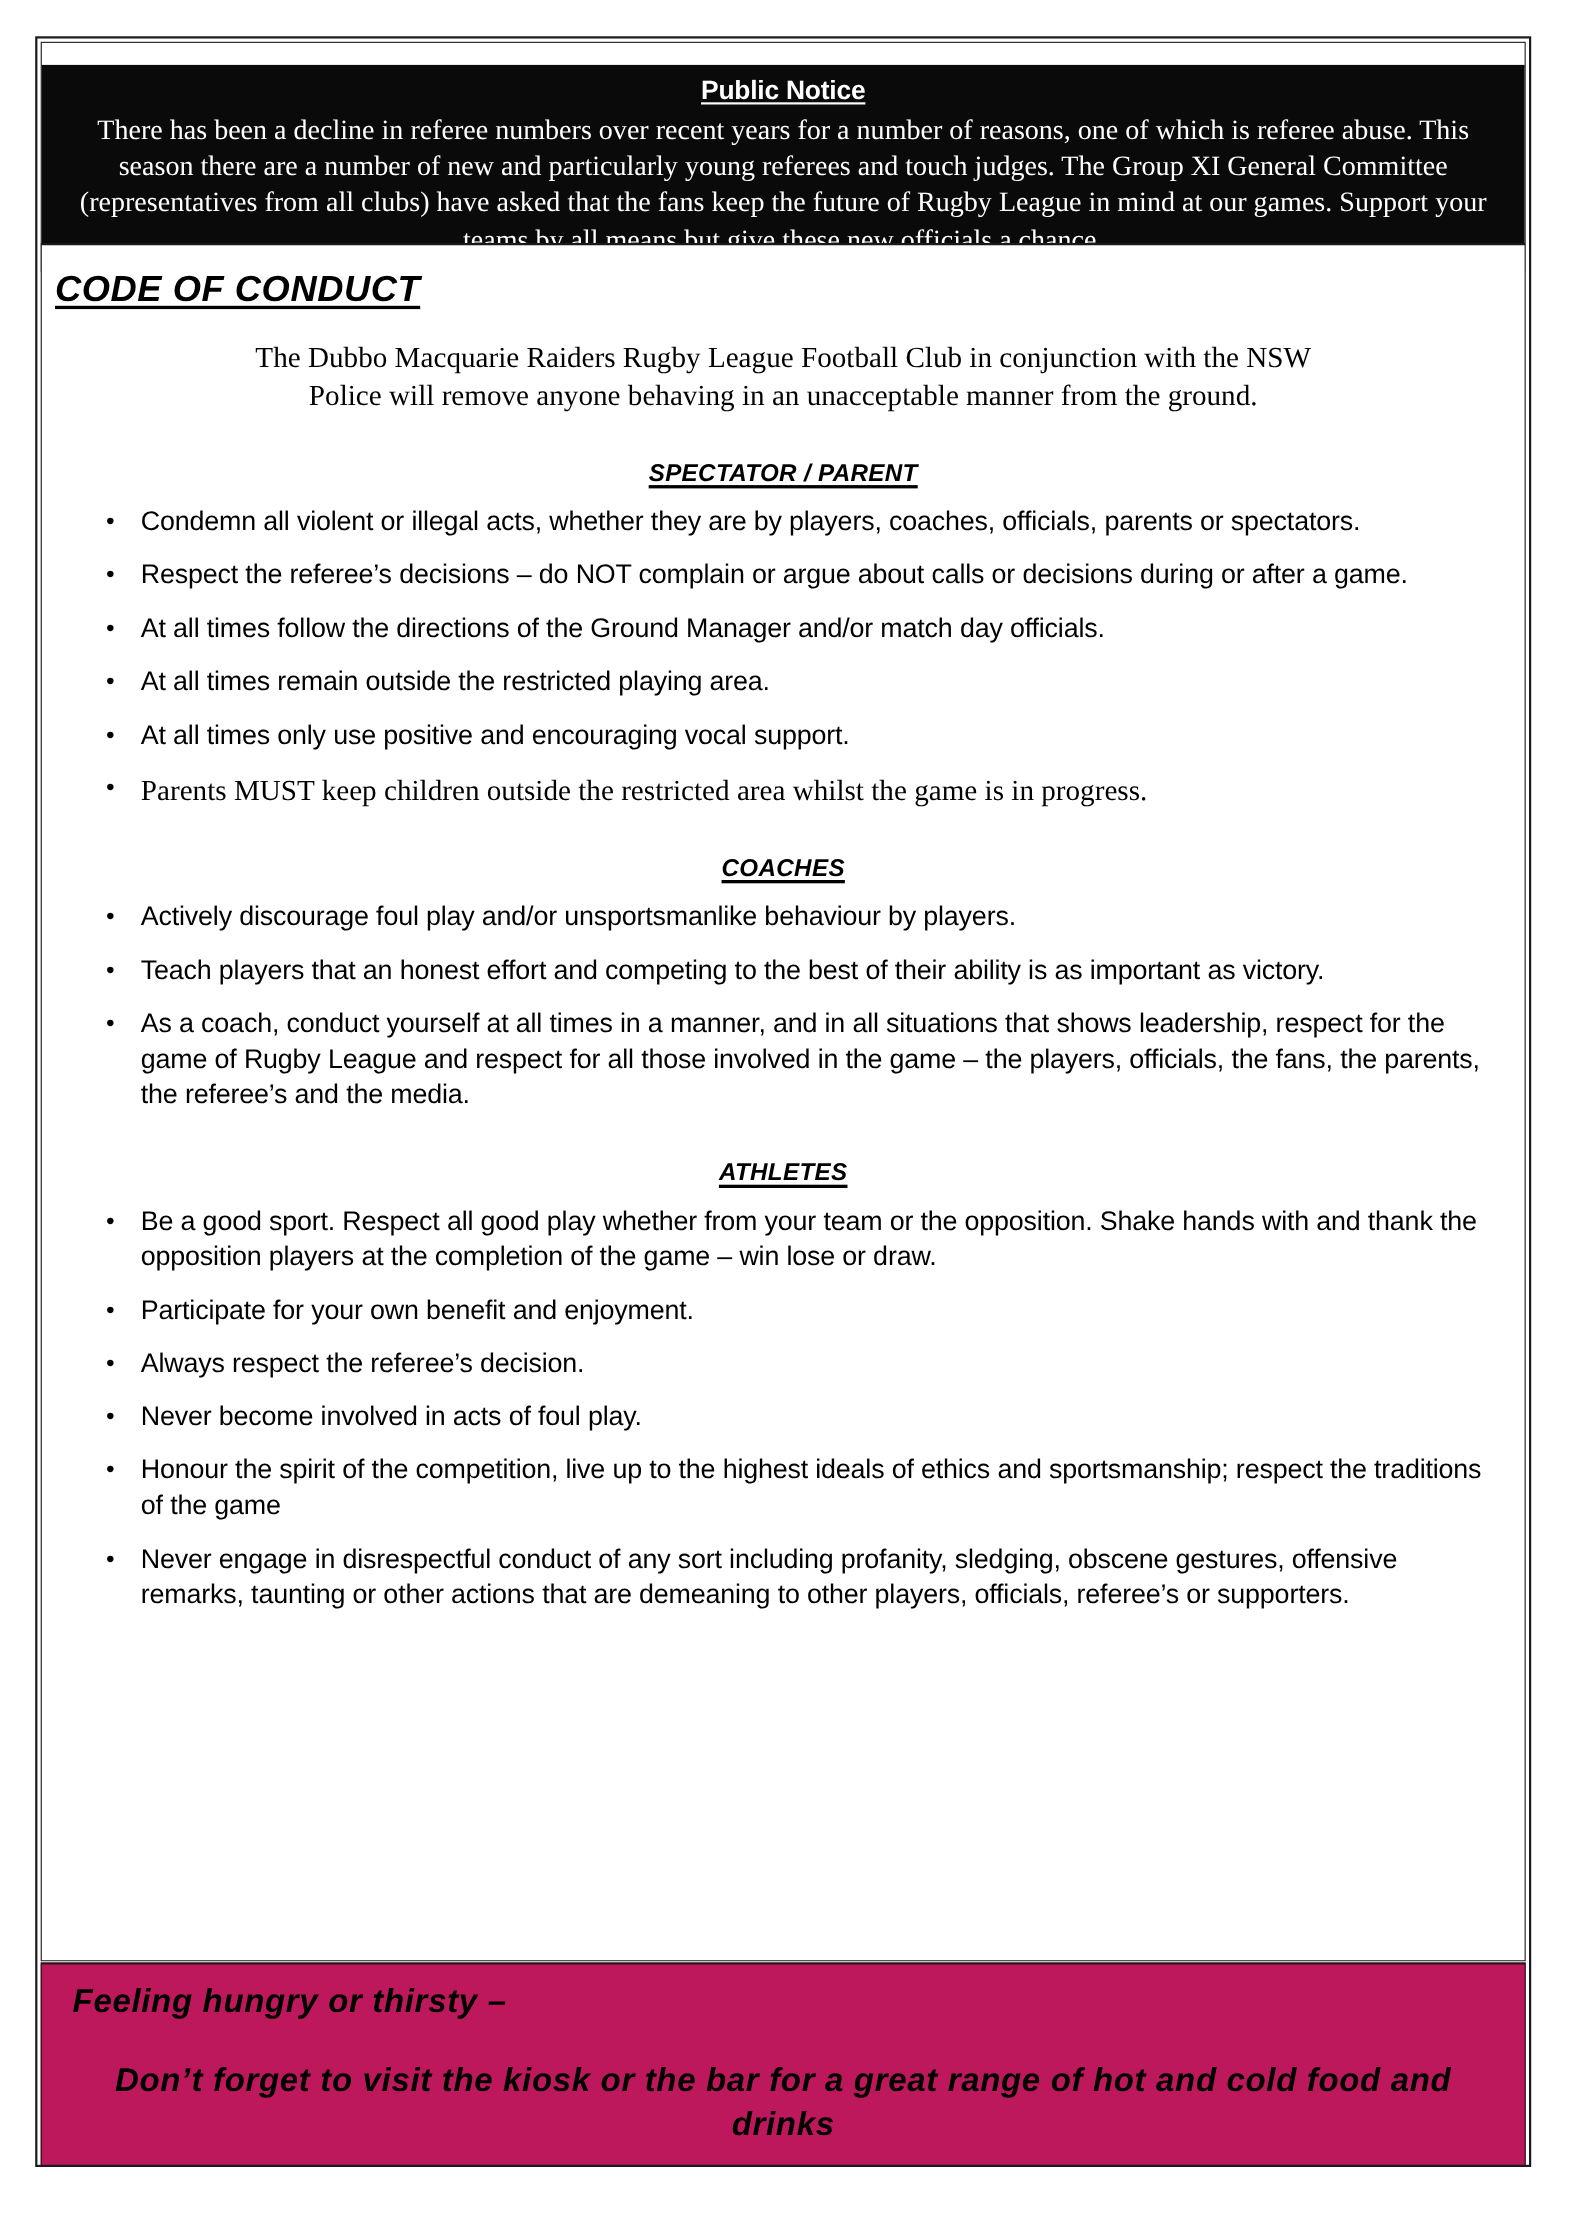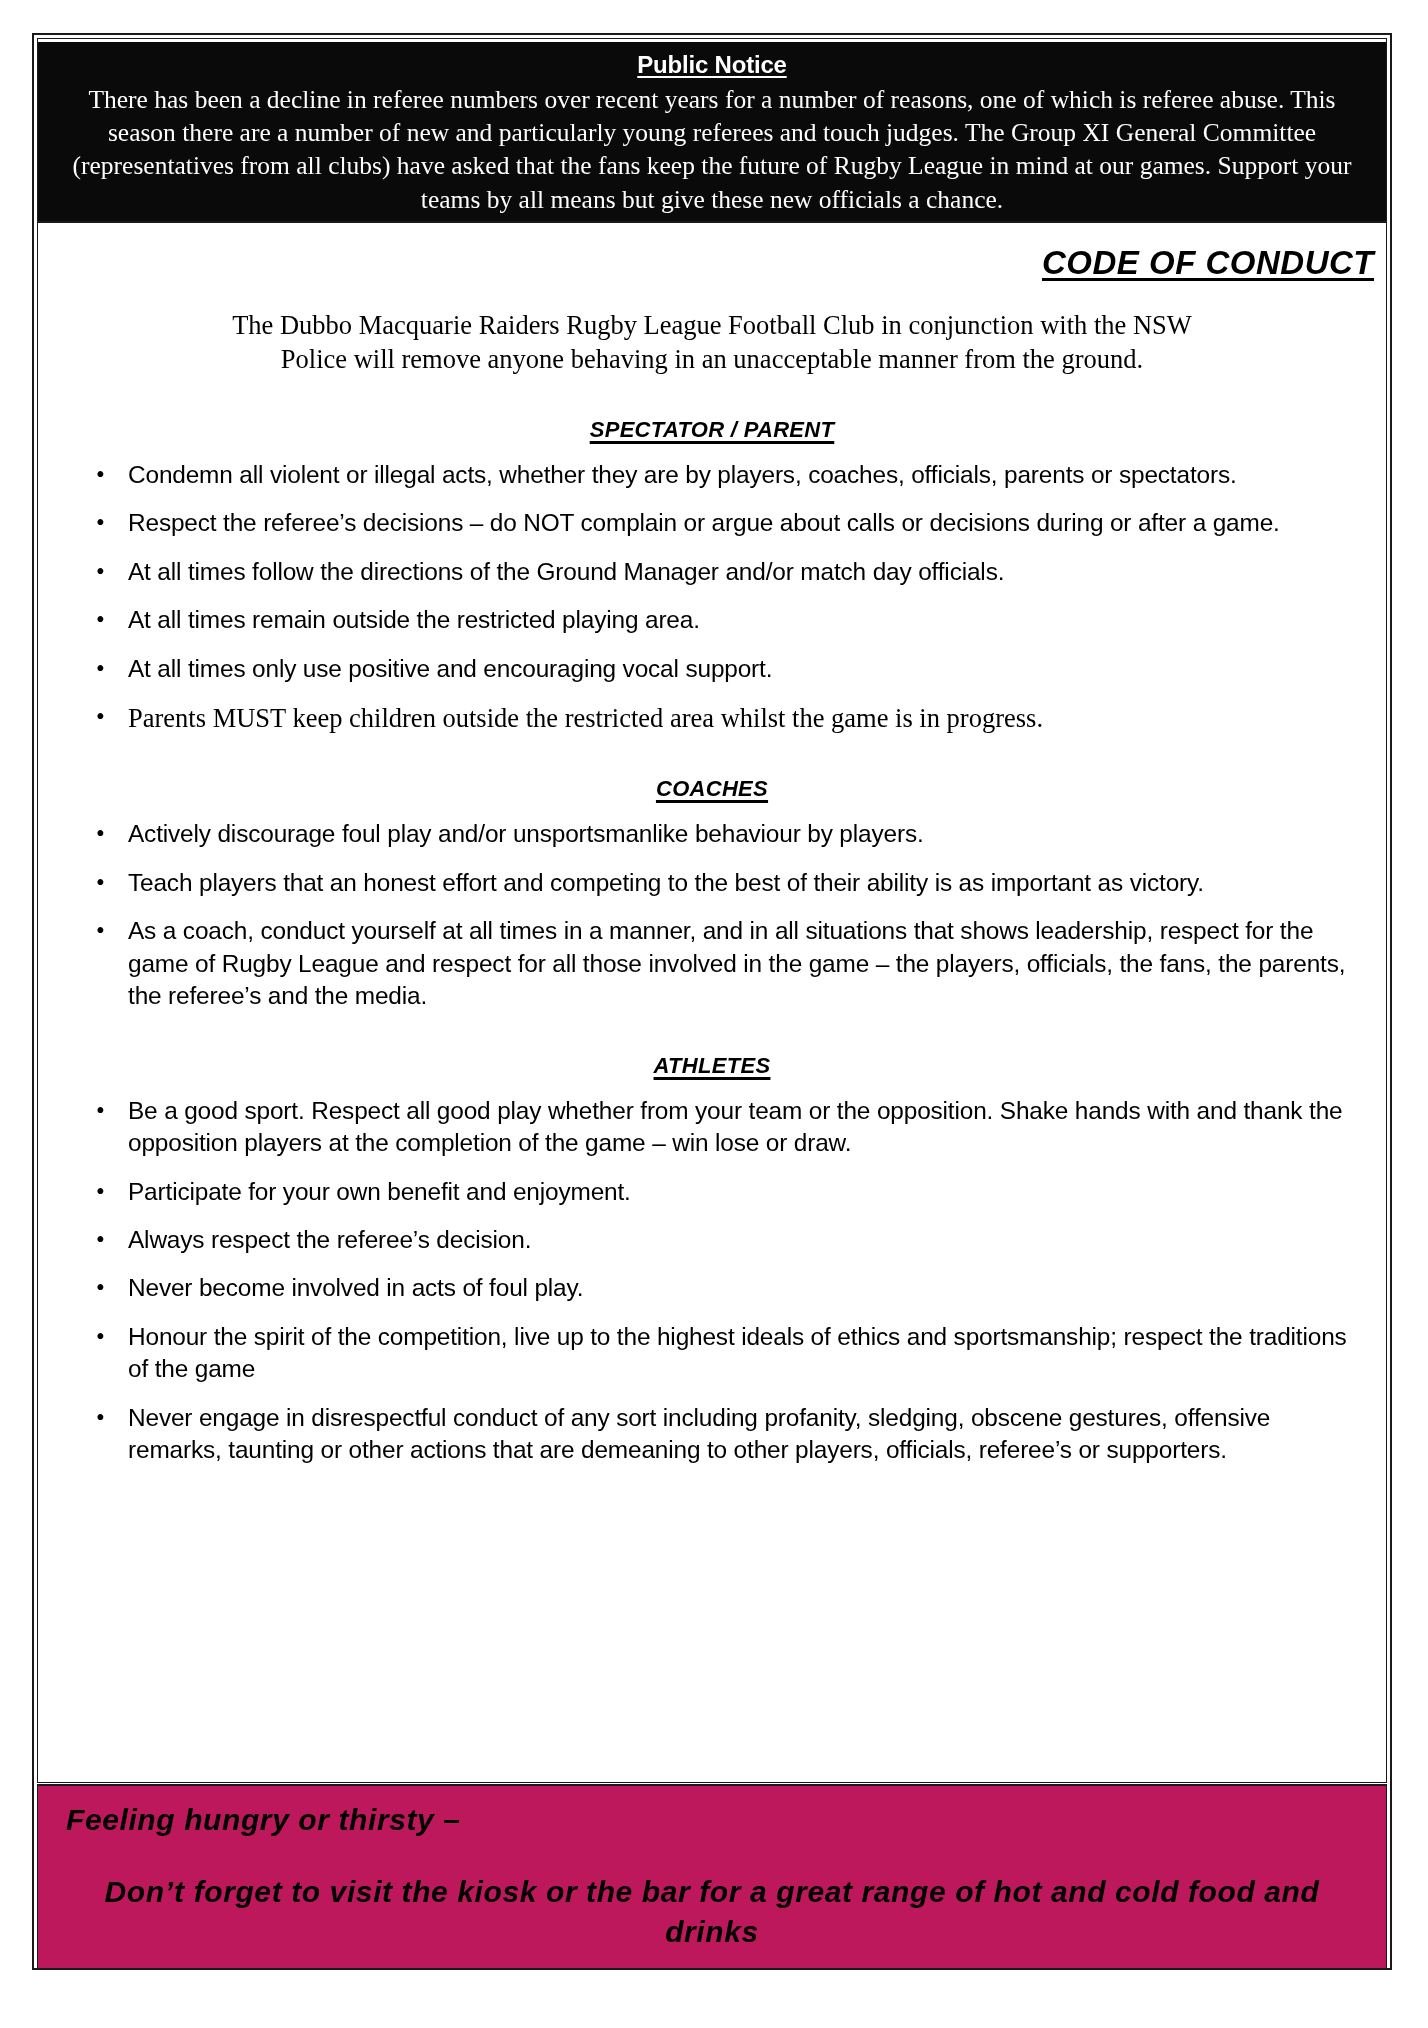--- a/index.html
+++ b/index.html
@@ -30,21 +30,21 @@
 
   
   .notice-wrap {
     position: absolute;
     left: 3px;
     top: 3px;
     width: 1350px;
     box-sizing: border-box;
     border: 1px solid #1a1a1a;
     background: #ffffff;
-    padding-top: 3px;
+    padding-top: 20px;
   }
   .notice {
     background: #0a0a0a;
     color: #ffffff;
     padding: 6px 26px 12px 26px;
     text-align: center;
     font-family: "Liberation Serif", serif;
     font-size: 25.5px;
     line-height: 1.30;
   }
@@ -75,21 +75,21 @@
     box-sizing: border-box;
     border: 1px solid #1a1a1a;
     border-top: 2px solid #1a1a1a;
     background: #ffffff;
     padding: 0 12px;
     overflow: hidden;
   }
 
   h1.doc-title {
     margin: 21px 0 0 0;
-    text-align: right;
+    text-align: left;
     font-family: "Liberation Sans", sans-serif;
     font-size: 33px;
     font-weight: bold;
     font-style: italic;
     letter-spacing: 0.5px;
     display: block;
   }
   h1.doc-title span {
     text-decoration: underline;
     text-underline-offset: 4px;

